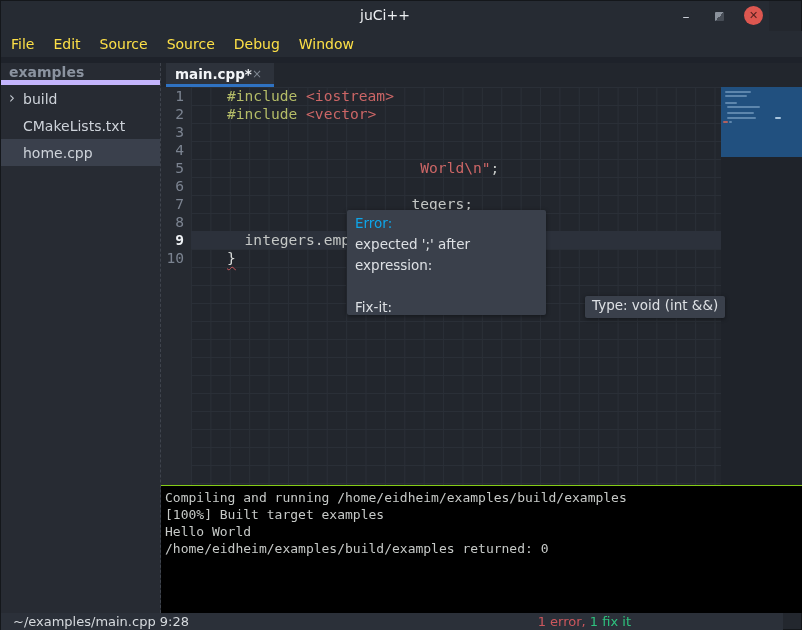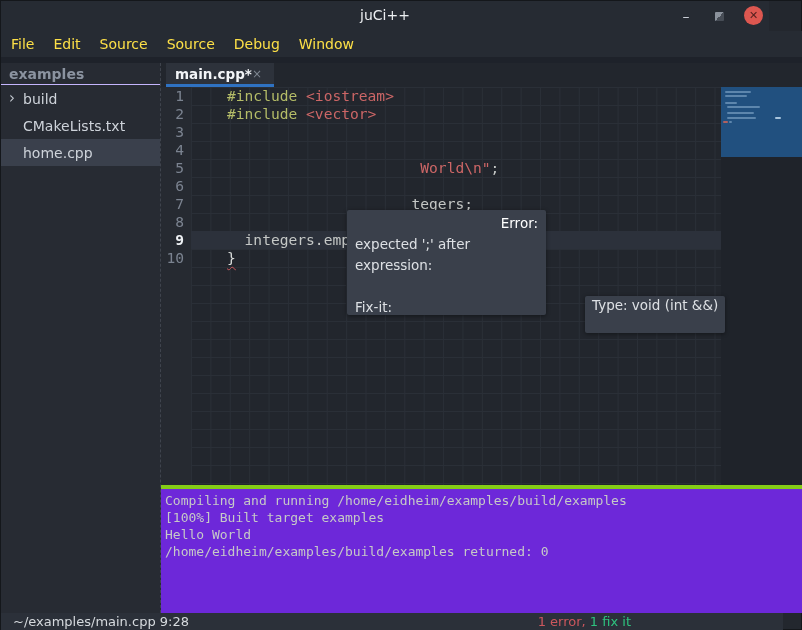--- a/index.html
+++ b/index.html
@@ -16,21 +16,21 @@
   #btn-restore .restore-glyph { width:9px; height:9px; background:linear-gradient(135deg,#8b929c 50%,#474d56 50%); border-radius:1px; }
   #btn-close { right:6px; width:19px; height:19px; top:5px; background:#dd5750; border-radius:50%; color:#55211f; font-size:11px; font-weight:bold; }
 
   
   #menubar { position:absolute; left:0; top:30px; width:802px; height:26px; background:#262b33; display:flex; align-items:center; padding-left:10px; gap:19px; }
   .menu-item { color:#fde047; font-size:14px; }
   #topstrip { position:absolute; left:0; top:56px; width:802px; height:6px; background:#1e222a; }
 
   
   #sidebar { position:absolute; left:0; top:62px; width:160px; height:550px; background:#272b33; border-right:1px dashed #3f444d; }
-  #sidebar-header { height:22px; padding-left:8px; display:flex; align-items:center; color:#8b93a0; font-weight:bold; font-size:14px; border-bottom:1px solid #c4b5fd; }
+  #sidebar-header { height:22px; padding-left:8px; display:flex; align-items:center; color:#8b93a0; font-weight:bold; font-size:14px; border-bottom:5px solid #c4b5fd; }
   .tree-row { height:27px; display:flex; align-items:center; color:#ced3da; font-size:14px; position:relative; }
   .tree-row .chevron { position:absolute; left:8px; top:4px; color:#c3c9d1; font-size:15px; }
   .tree-row .tree-label { margin-left:22px; }
   .tree-row.selected { background:#3a404c; }
 
   
   #tabbar { position:absolute; left:160px; top:62px; width:642px; height:24px; background:#22262d; }
   #tab-main { position:absolute; left:5px; top:0; width:108px; height:24px; background:#2d323b; border-bottom:3px solid #2f72c2; display:flex; align-items:center; padding-left:9px; }
   #tab-main .tab-label { color:#f2f4f7; font-weight:bold; font-size:13.5px; }
   #tab-main .tab-close { color:#7d8590; font-size:12px; }
@@ -55,25 +55,25 @@
   
   #minimap { position:absolute; left:560px; top:0; width:82px; height:398px; background:#1f232a; }
   #minimap-view { position:absolute; left:0; top:0; width:82px; height:70px; background:#21507f; }
   .mm-bar { position:absolute; height:2px; border-radius:1px; }
   .mm-code { background:#5d86ad; }
   .mm-bright { background:#a8c4dd; }
   .mm-red { background:#b0605f; }
 
   
   #error-tooltip { position:absolute; left:186px; top:123px; width:199px; height:105px; background:#3a404b; border-radius:2px; box-shadow:0 1px 4px rgba(0,0,0,.45); padding:3px 8px; font-size:13.5px; line-height:21px; color:#dde0e4; overflow:hidden; z-index:5; }
-  #error-tooltip .tt-error-title { color:#ffffff;text-align:right; }
-  #type-tooltip { position:absolute; left:424px; top:209px; height:37px; background:#3a404b; border-radius:2px; box-shadow:0 1px 4px rgba(0,0,0,.45); padding:1px 7px 0; font-size:13.5px; color:#dde0e4; white-space:nowrap; z-index:5; }
+  #error-tooltip .tt-error-title { color:#0ea5e9; }
+  #type-tooltip { position:absolute; left:424px; top:209px; height:22px; background:#3a404b; border-radius:2px; box-shadow:0 1px 4px rgba(0,0,0,.45); padding:1px 7px 0; font-size:13.5px; color:#dde0e4; white-space:nowrap; z-index:5; }
 
   
-  #output { position:absolute; left:160px; top:484px; width:642px; height:128px; background:#6d28d9; border-top:4px solid #84cc16; }
+  #output { position:absolute; left:160px; top:484px; width:642px; height:128px; background:#000000; border-top:1px solid #84cc16; }
   #output-pre { padding:3px 0 0 4px; font-family:"DejaVu Sans Mono", monospace; font-size:13px; line-height:17px; color:#c6c9c7; white-space:pre; }
 
   
   #statusbar { position:absolute; left:0; top:612px; width:782px; height:18px; background:#2b3039; }
   #status-path { position:absolute; left:12px; top:1px; color:#d6dade; font-size:13px; }
   #status-diagnostics { position:absolute; right:152px; top:1px; font-size:13px; white-space:pre; }
   #status-error { color:#cc575d; }
   #status-fixit { color:#2ec27e; }
 </style>
 </head>

